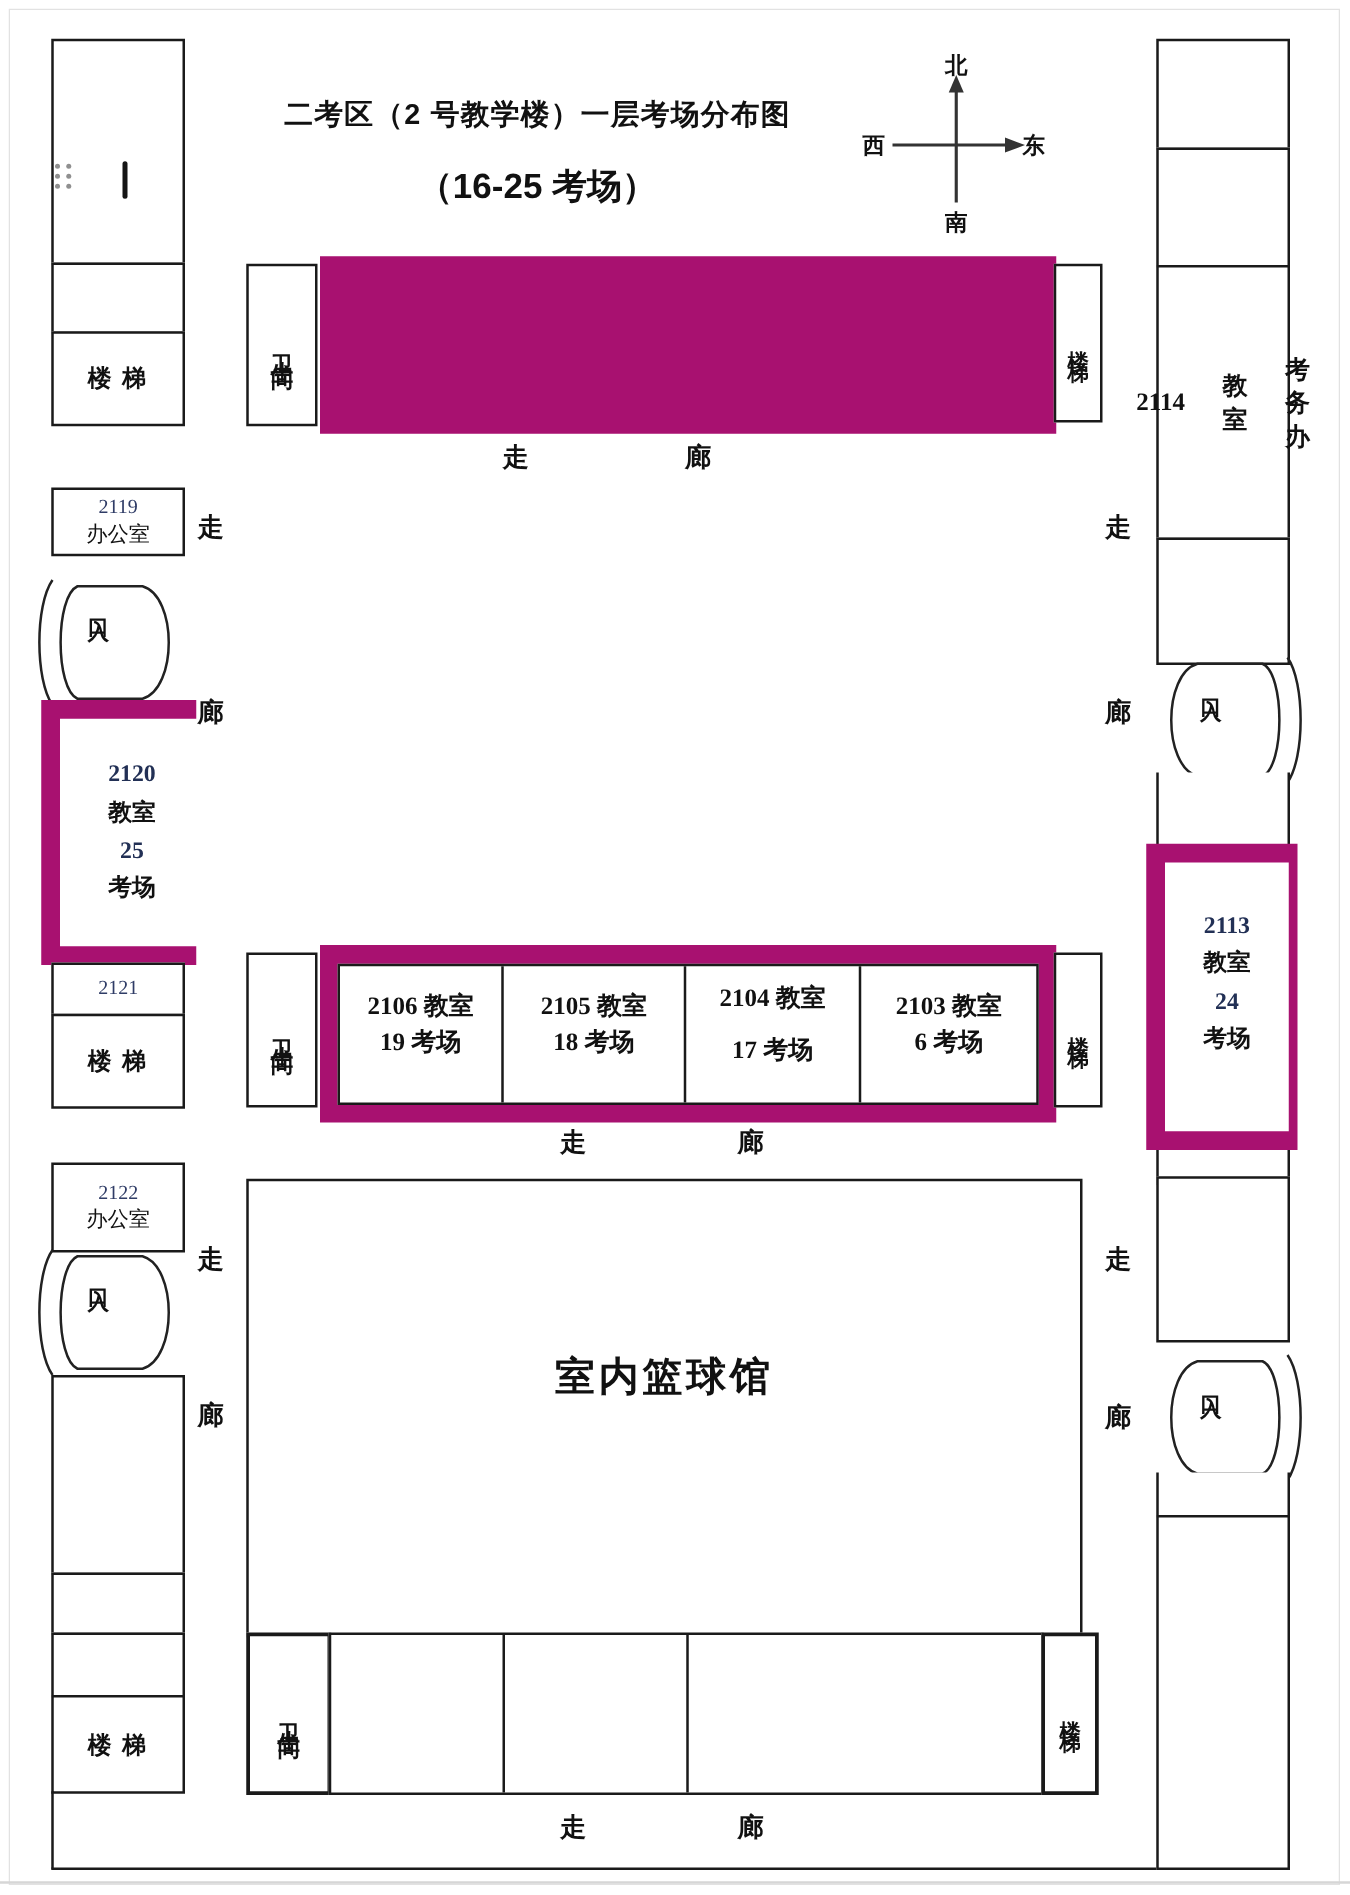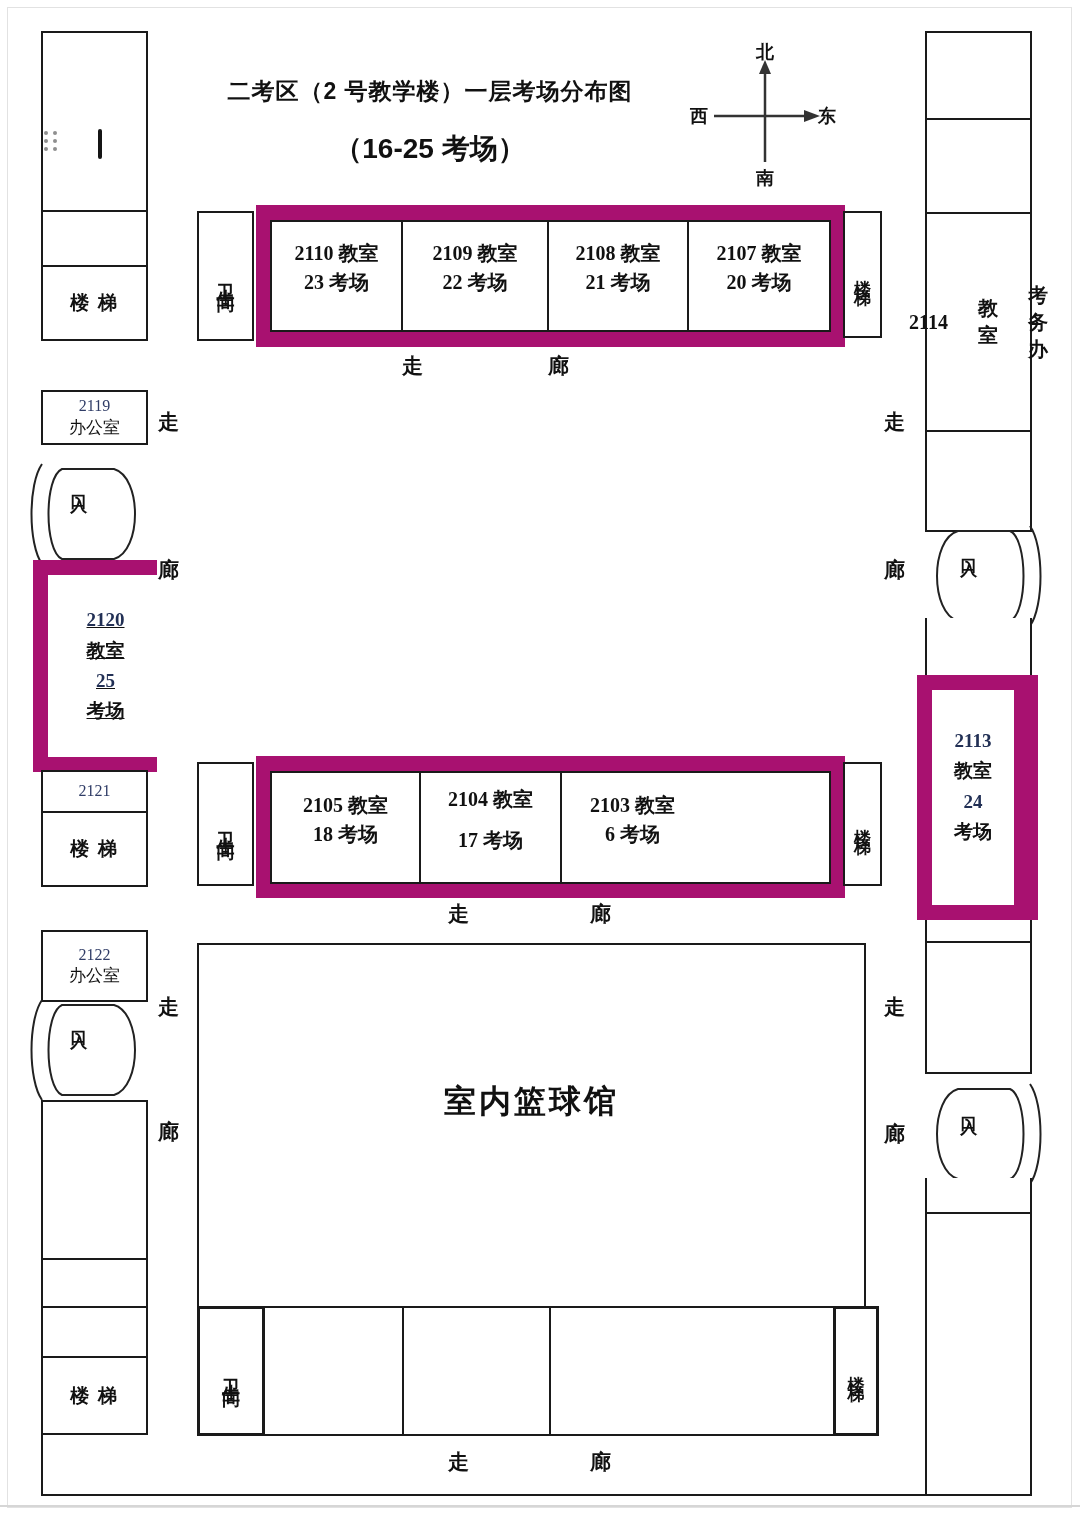--- a/index.html
+++ b/index.html
@@ -100,21 +100,21 @@
 
   <div class="entr" style="left:26px;top:462px;width:128px;height:104px;">
     <svg width="128" height="104" viewBox="0 0 128 104">
       <path d="M16 2 C2 22 2 82 16 102" fill="none" stroke="#222" stroke-width="2"></path>
       <path d="M36 7 L88 7 C116 15 116 89 88 97 L36 97 C18 89 18 15 36 7 Z" fill="#ffffff" stroke="#222" stroke-width="2"></path>
     </svg>
     <div class="label vtext" style="left:42px;top:20px;">入口</div>
   </div>
 
   <div class="hl" style="left:33px;top:560px;width:124px;height:212px;"></div>
-  <div class="hl-inner hl-lines" style="left:48px;top:575px;width:115px;height:182px;text-decoration:underline;">
+  <div class="hl-inner hl-lines" style="left:48px;top:575px;width:115px;height:182px;">
     <div class="navy">2120</div>
     <div>教室</div>
     <div class="navy">25</div>
     <div>考场</div>
   </div>
 
   <div class="box" style="left:41px;top:770px;width:107px;height:43px;">
     <div class="smallnum">2121</div>
   </div>
   <div class="box stairs-h" style="left:41px;top:811px;width:107px;height:76px;">楼 梯</div>
@@ -139,46 +139,32 @@
   <div class="noborder" style="position:absolute;left:41px;top:1433px;width:2px;height:62px;background:var(--wall,#1a1a1a);"></div>
   <div class="noborder" style="position:absolute;left:41px;top:1494px;width:990px;height:2px;background:var(--wall,#1a1a1a);"></div>
 
   <div class="corr" style="left:158px;top:408px;">走</div>
   <div class="corr" style="left:158px;top:556px;">廊</div>
   <div class="corr" style="left:158px;top:993px;">走</div>
   <div class="corr" style="left:158px;top:1118px;">廊</div>
 
   <div class="box vtext wc" style="left:197px;top:211px;width:57px;height:130px;">卫生间</div>
   <div class="hl" style="left:256px;top:205px;width:589px;height:142px;"></div>
-  <div class="bandrooms" style="left:270px;top:220px;width:561px;height:112px;">
-    <div class="cell" style="width:130px;">
-      <div>2110 教室</div>
-      <div>23 考场</div>
-    </div>
-    <div class="cell" style="width:147px;">
-      <div>2109 教室</div>
-      <div>22 考场</div>
-    </div>
-    <div class="cell" style="width:141px;">
-      <div>2108 教室</div>
-      <div>21 考场</div>
-    </div>
-    <div class="cell" style="width:143px;">
-      <div>2107 教室</div>
-      <div>20 考场</div>
-    </div>
-  </div>
   <div class="box vtext stairs-v" style="left:843px;top:211px;width:39px;height:127px;">楼梯</div>
   <div class="corr" style="left:402px;top:352px;">走</div>
   <div class="corr" style="left:548px;top:352px;">廊</div>
 
 
   <div class="box vtext wc" style="left:197px;top:762px;width:57px;height:124px;">卫生间</div>
   <div class="hl" style="left:256px;top:756px;width:589px;height:142px;"></div>
   <div class="bandrooms" style="left:270px;top:771px;width:561px;height:113px;">
+    <div class="cell" style="width:130px;">
+      <div>2106 教室</div>
+      <div>19 考场</div>
+    </div>
     <div class="cell" style="width:147px;">
       <div>2105 教室</div>
       <div>18 考场</div>
     </div>
     <div class="cell" style="width:141px;gap:12px;">
       <div>2104 教室</div>
       <div>17 考场</div>
     </div>
     <div class="cell" style="width:143px;">
       <div>2103 教室</div>
@@ -216,21 +202,21 @@
     <svg class="flip" width="128" height="104" viewBox="0 0 128 104">
       <path d="M16 2 C2 22 2 82 16 102" fill="none" stroke="#222" stroke-width="2"></path>
       <path d="M36 7 L88 7 C116 15 116 89 88 97 L36 97 C18 89 18 15 36 7 Z" fill="#ffffff" stroke="#222" stroke-width="2"></path>
     </svg>
     <div class="label vtext" style="left:40px;top:22px;">入口</div>
   </div>
 
   <div class="wallpair" style="left:925px;top:618px;width:107px;height:72px;z-index:0;"></div>
 
   <div class="hl" style="left:917px;top:675px;width:121px;height:245px;z-index:1;"></div>
-  <div class="hl-inner hl-lines" style="left:932px;top:690px;width:82px;height:215px;z-index:2;padding-bottom:22px;box-sizing:border-box;text-align:center;">
+  <div class="hl-inner hl-lines" style="left:932px;top:690px;width:99px;height:215px;z-index:2;padding-bottom:22px;box-sizing:border-box;text-align:center;">
     <div class="navy">2113</div>
     <div>教室</div>
     <div class="navy">24</div>
     <div>考场</div>
   </div>
 
   <div class="wallpair" style="left:925px;top:898px;width:107px;height:50px;z-index:0;"></div>
   <div class="box" style="left:925px;top:941px;width:107px;height:133px;"></div>
 
   <div class="entr" style="left:918px;top:1082px;width:128px;height:108px;">

